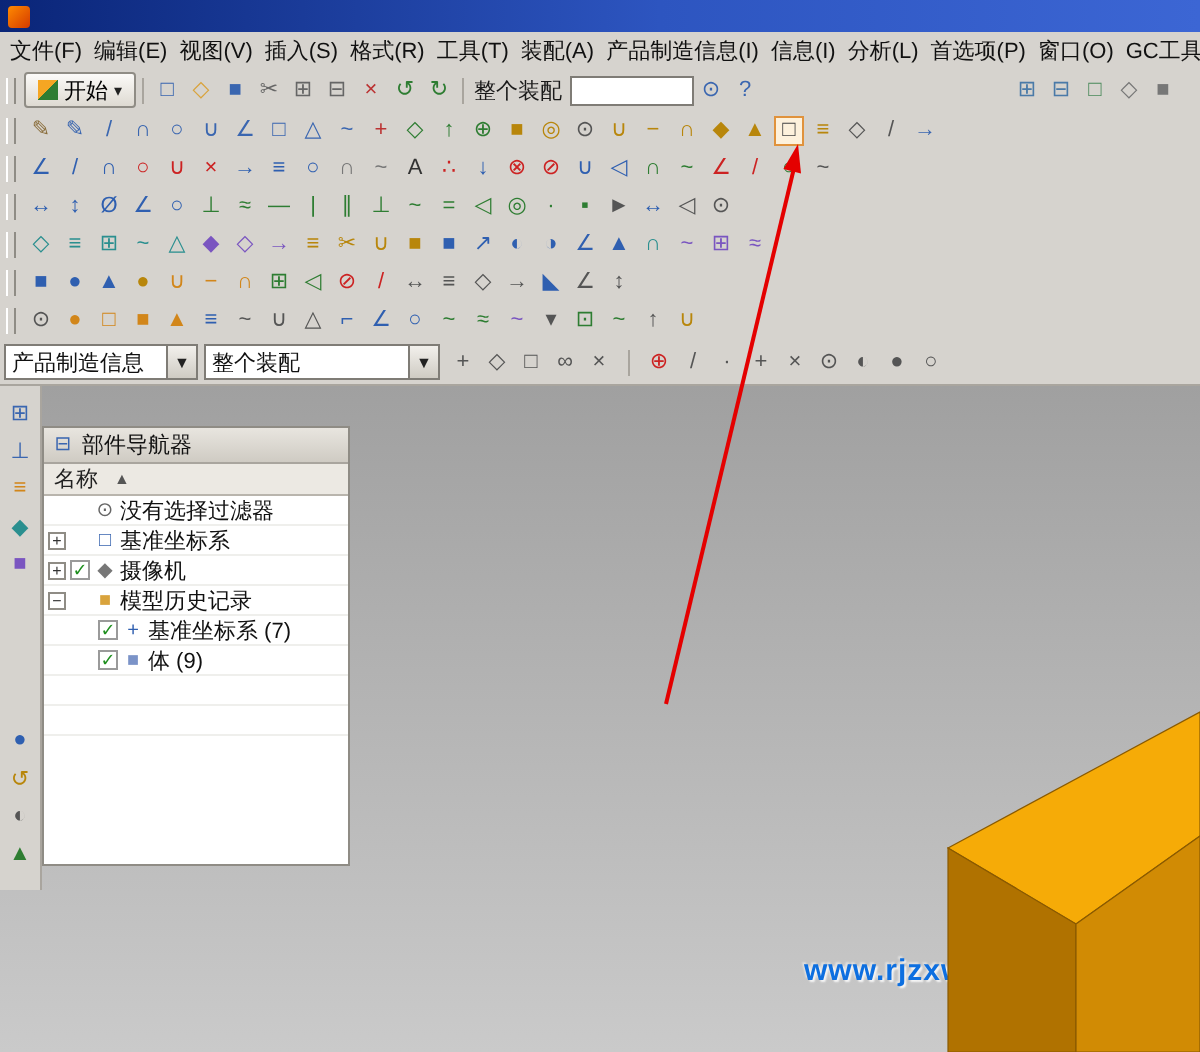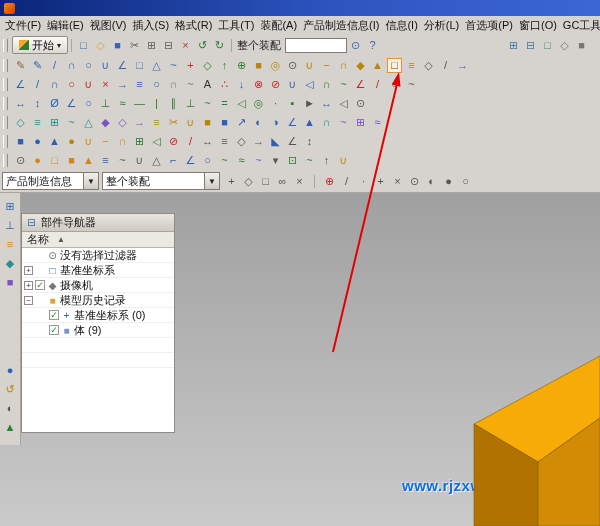--- a/index.html
+++ b/index.html
@@ -416,21 +416,21 @@
             <span class="exp">−</span>
             <span class="chk"></span>
             <span class="ticon" style="color: rgb(217, 163, 60);">■</span>
             <span class="tlabel">模型历史记录</span>
           </div>
 
           <div class="trow" style="padding-left: 16px;">
             <span class="exp"></span>
             <span class="chk">✓</span>
             <span class="ticon" style="color: rgb(47, 95, 176);">+</span>
-            <span class="tlabel">基准坐标系 (0)</span>
+            <span class="tlabel">基准坐标系 (7)</span>
           </div>
 
           <div class="trow" style="padding-left: 16px;">
             <span class="exp"></span>
             <span class="chk">✓</span>
             <span class="ticon" style="color: rgb(123, 147, 200);">■</span>
             <span class="tlabel">体 (9)</span>
           </div>
         </div>
       <div class="trow"></div>

